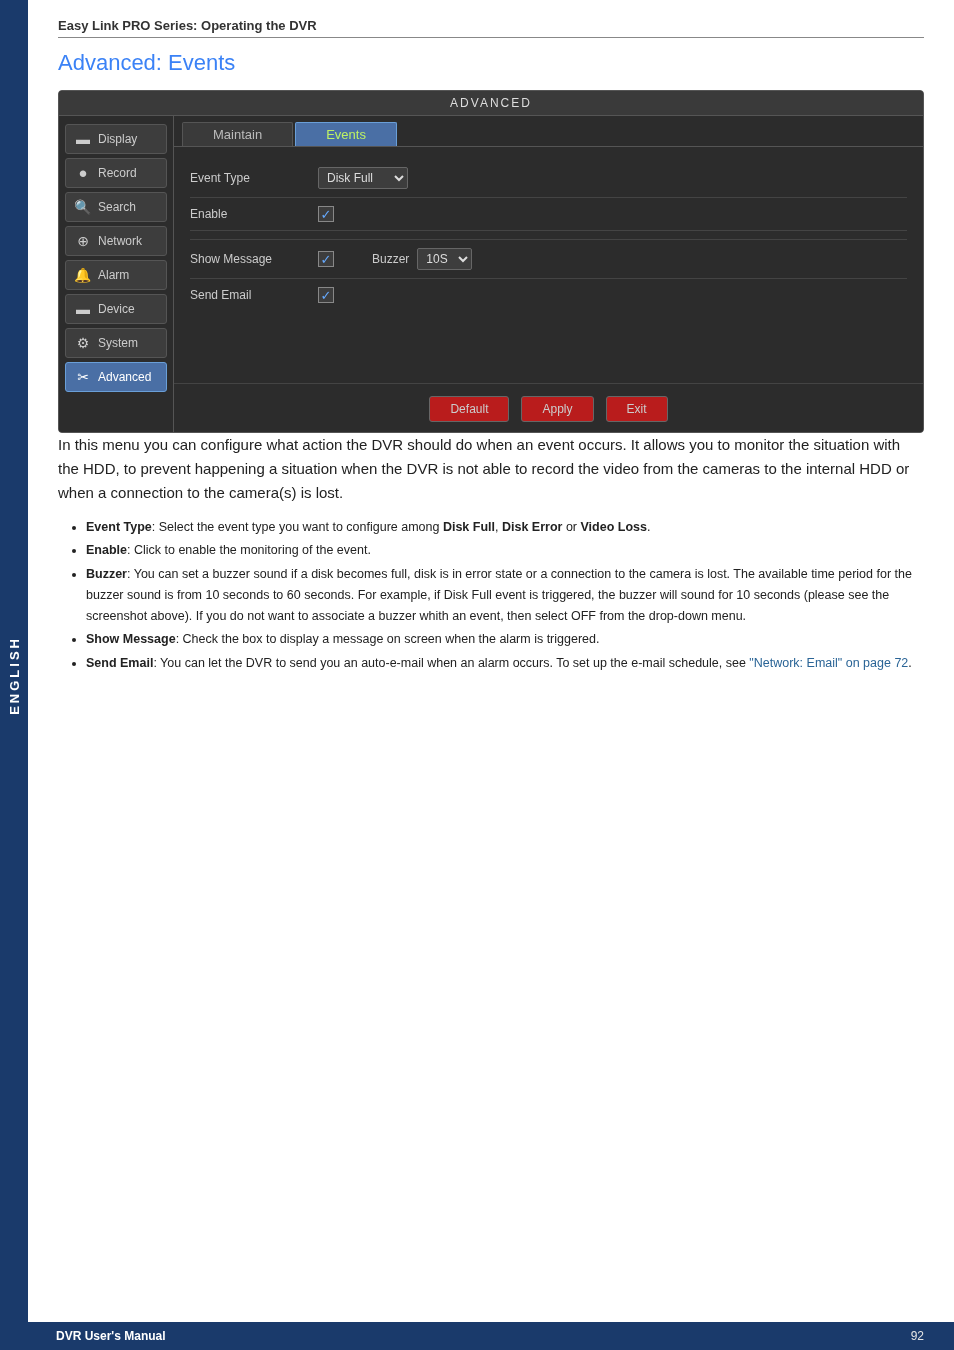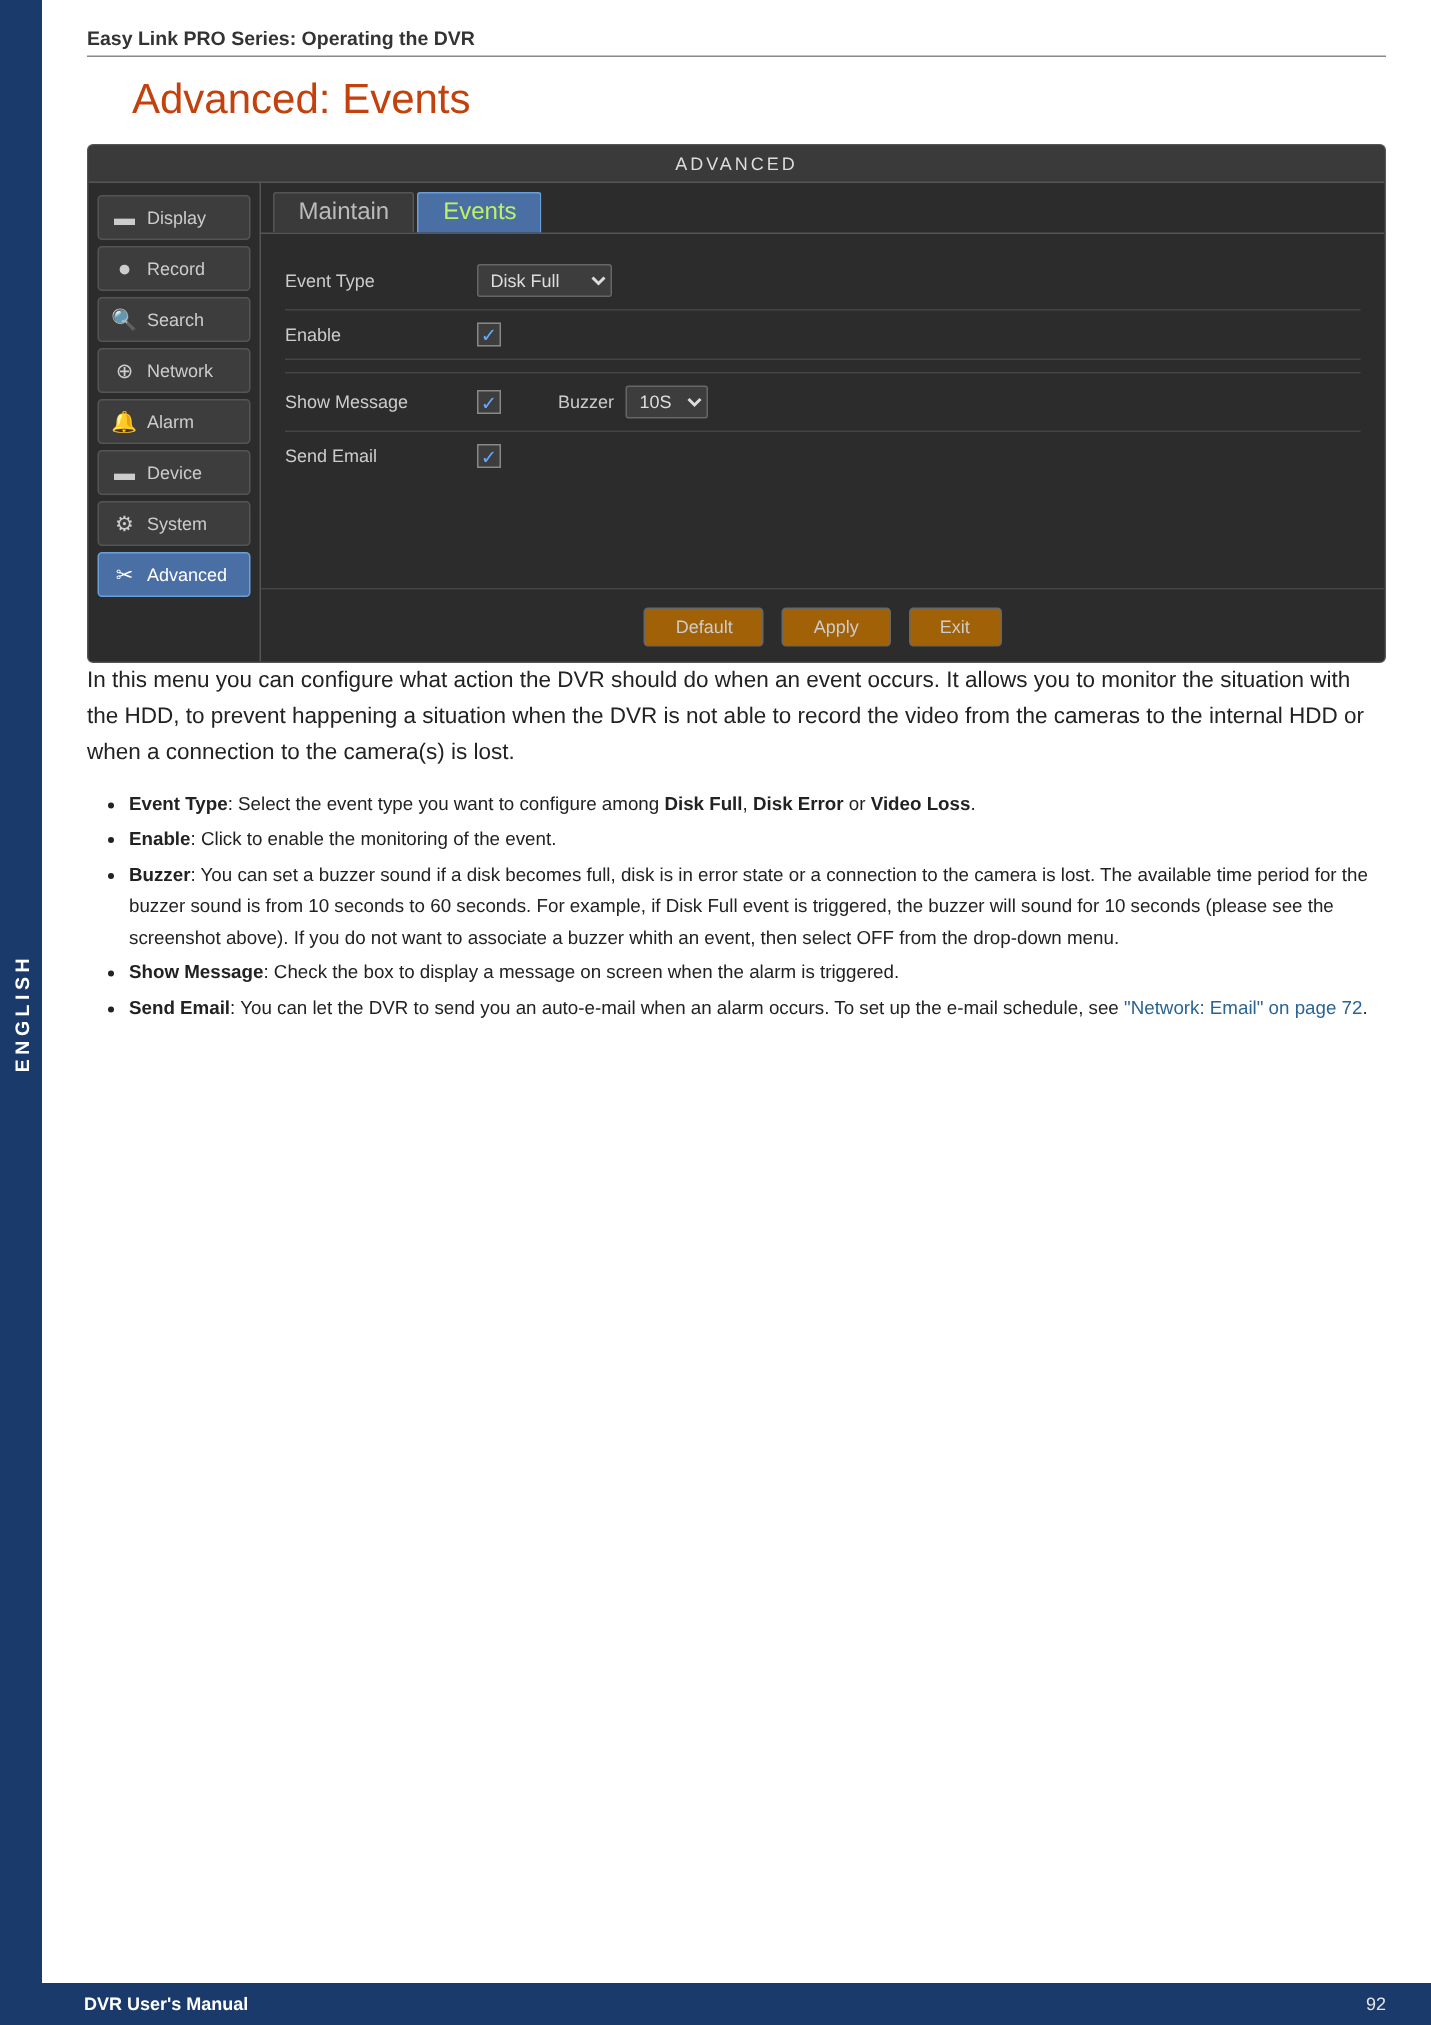--- a/index.html
+++ b/index.html
@@ -52,25 +52,24 @@
       color: #333;
       font-weight: normal;
     }
     .page-header-title strong {
       font-weight: bold;
       font-style: normal;
     }
 
     
     .section-heading {
-      font-size: 28px;
-      color: #c2410c;
+      font-size: 22px;
+      color: #3b82f6;
       font-weight: normal;
       margin-bottom: 14px;
-      margin-left: 30px;
     }
 
     
     .dvr-panel {
       background: #2c2c2c;
       border: 1px solid #555;
       border-radius: 4px;
       padding: 0;
       overflow: hidden;
     }
@@ -135,27 +134,27 @@
 
     
     .dvr-tabs {
       display: flex;
       flex-direction: row;
       border-bottom: 1px solid #555;
       padding: 6px 8px 0 8px;
       gap: 2px;
     }
     .dvr-tab {
-      padding: 4px 16px;
+      padding: 4px 30px;
       background: #3a3a3a;
       border: 1px solid #555;
       border-bottom: none;
       border-radius: 2px 2px 0 0;
       color: #bbb;
-      font-size: 16px;
+      font-size: 13px;
       cursor: pointer;
     }
     .dvr-tab.active {
       background: #4a6fa5;
       color: #bef264;
       border-color: #6a9fd8;
     }
 
     
     .dvr-form {
@@ -214,21 +213,21 @@
 
     
     .dvr-buttons {
       display: flex;
       justify-content: center;
       gap: 12px;
       padding: 12px 0 10px 0;
       border-top: 1px solid #444;
     }
     .dvr-btn {
-      background: #a16207;
+      background: #b91c1c;
       border: 1px solid #666;
       border-radius: 3px;
       color: #ccc;
       font-size: 12px;
       padding: 5px 20px;
       cursor: pointer;
       min-width: 60px;
       text-align: center;
     }
 

